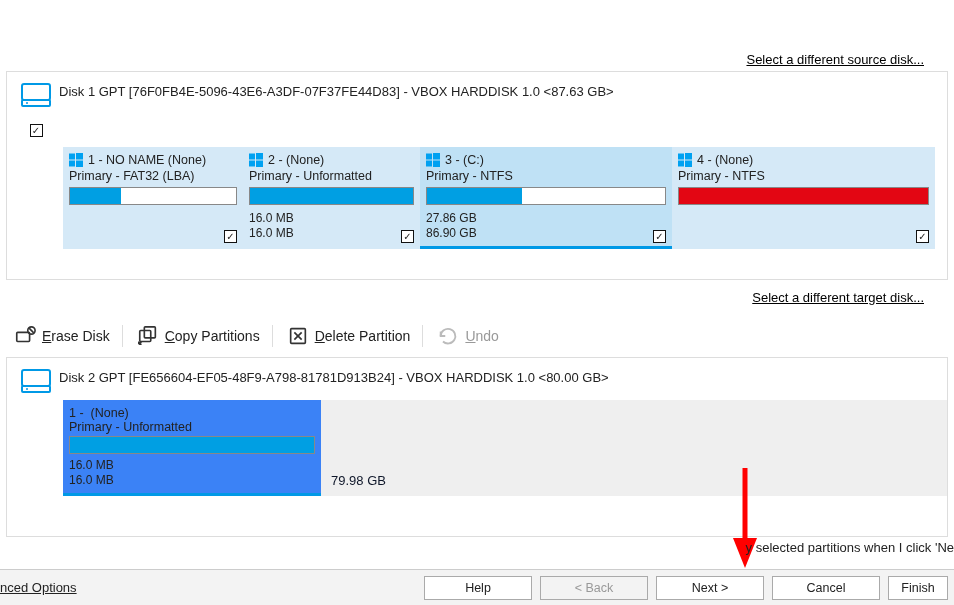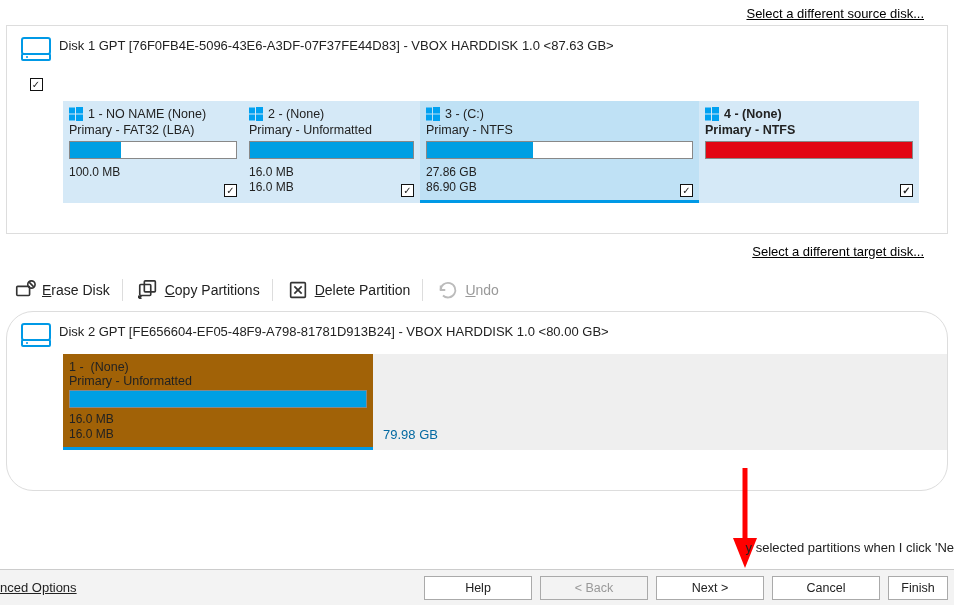--- a/index.html
+++ b/index.html
@@ -16,20 +16,21 @@
   }
   .link {
     color: #000;
     text-decoration: underline;
     font-size: 13px;
     cursor: pointer;
   }
   .top-link-row {
     text-align: right;
     padding: 6px 30px 4px 0;
+    margin-top: 46px;
   }
   .disk-panel {
     border: 1px solid #ddd;
     margin: 0 6px;
     padding: 6px 0 30px 0;
     background: #fff;
   }
   .disk-header {
     display: flex;
     align-items: flex-start;
@@ -145,33 +146,33 @@
   .tool-btn .u { text-decoration: underline; }
   .tool-btn.disabled { color: #999; cursor: default; }
   .tool-btn.disabled svg path, .tool-btn.disabled svg circle, .tool-btn.disabled svg line { stroke:#bbb; }
 
   
   .target-row {
     display: flex;
     padding: 6px 0 0 56px;
   }
   .target-partition {
-    background: #a16207;
+    background: #3b82f6;
     padding: 6px 6px 8px 6px;
-    width: 310px;
+    width: 258px;
     box-shadow: inset 0 -3px 0 #0099e6;
   }
   .target-partition .usage-bar { height: 18px; }
   .target-free {
     flex: 1;
     background: #efefef;
     display: flex;
     align-items: flex-end;
     padding: 0 0 8px 10px;
-    color: #0369a1;
+    color: #0f172a;
     font-size: 13px;
   }
 
   
   .arrow {
     position: absolute;
     left: 730px; top: 468px;
     width: 30px; height: 100px;
     pointer-events: none;
   }
@@ -245,21 +246,20 @@
               <rect x="7" y="7.5" width="7" height="6.5" fill="#00a1f1"></rect>
             </svg>
           </span>
           <span>1 - NO NAME (None)</span>
         </div>
         <div class="part-type">Primary - FAT32 (LBA)</div>
         <div class="usage-bar">
           <div class="usage-fill " style="width:31%"></div>
         </div>
         <div class="part-sizes">
-          <div>100.0 MB</div>
         </div>
         <span class="part-check">✓</span>
       </div>
       <div class="partition" style="width: 177px;">
         <div class="part-head">
           <span class="win-icon">
             <svg viewBox="0 0 14 14">
               <rect x="0" y="0.5" width="6" height="6" fill="#00a1f1"></rect>
               <rect x="7" y="0" width="7" height="6.5" fill="#00a1f1"></rect>
               <rect x="0" y="7.5" width="6" height="6" fill="#00a1f1"></rect>
@@ -271,21 +271,21 @@
         <div class="part-type">Primary - Unformatted</div>
         <div class="usage-bar">
           <div class="usage-fill " style="width:100%"></div>
         </div>
         <div class="part-sizes">
           <div>16.0 MB</div>
           <div>16.0 MB</div>
         </div>
         <span class="part-check">✓</span>
       </div>
-      <div class="partition selected" style="width: 279px;">
+      <div class="partition selected" style="width: 252px;">
         <div class="part-head">
           <span class="win-icon">
             <svg viewBox="0 0 14 14">
               <rect x="0" y="0.5" width="6" height="6" fill="#00a1f1"></rect>
               <rect x="7" y="0" width="7" height="6.5" fill="#00a1f1"></rect>
               <rect x="0" y="7.5" width="6" height="6" fill="#00a1f1"></rect>
               <rect x="7" y="7.5" width="7" height="6.5" fill="#00a1f1"></rect>
             </svg>
           </span>
           <span>3 - (C:)</span>
@@ -293,21 +293,21 @@
         <div class="part-type">Primary - NTFS</div>
         <div class="usage-bar">
           <div class="usage-fill " style="width:40%"></div>
         </div>
         <div class="part-sizes">
           <div>27.86 GB</div>
           <div>86.90 GB</div>
         </div>
         <span class="part-check">✓</span>
       </div>
-      <div class="partition" style="width: 220px; font-weight: bold;">
+      <div class="partition" style="width: 263px;">
         <div class="part-head">
           <span class="win-icon">
             <svg viewBox="0 0 14 14">
               <rect x="0" y="0.5" width="6" height="6" fill="#00a1f1"></rect>
               <rect x="7" y="0" width="7" height="6.5" fill="#00a1f1"></rect>
               <rect x="0" y="7.5" width="6" height="6" fill="#00a1f1"></rect>
               <rect x="7" y="7.5" width="7" height="6.5" fill="#00a1f1"></rect>
             </svg>
           </span>
           <span>4 - (None)</span>
@@ -352,21 +352,21 @@
   </div>
   <div class="tool-btn disabled" style="border-right:none;">
     <svg viewBox="0 0 24 24" fill="none" stroke="#bbb" stroke-width="2">
         <path d="M4 12 A8 8 0 1 1 6.5 18"></path>
         <polyline points="4,7 4,12 9,12"></polyline>
       </svg>
     <span><span class="u">U</span><span id="undo-rest">ndo</span></span>
   </div>
 </div>
 
-<div class="disk-panel" style="padding-bottom:40px;border-radius:27px;">
+<div class="disk-panel" style="padding-bottom:40px;">
   <div class="disk-header">
     <div class="disk-icon-col">
       <span class="disk-icon">
         <svg viewBox="0 0 32 26">
             <rect x="2" y="2" width="28" height="16" rx="2" fill="none" stroke="#0099e6" stroke-width="2"></rect>
             <rect x="2" y="18" width="28" height="6" rx="1" fill="none" stroke="#0099e6" stroke-width="2"></rect>
             <circle cx="7" cy="21" r="1" fill="#0099e6"></circle>
           </svg>
       </span>
     </div>

